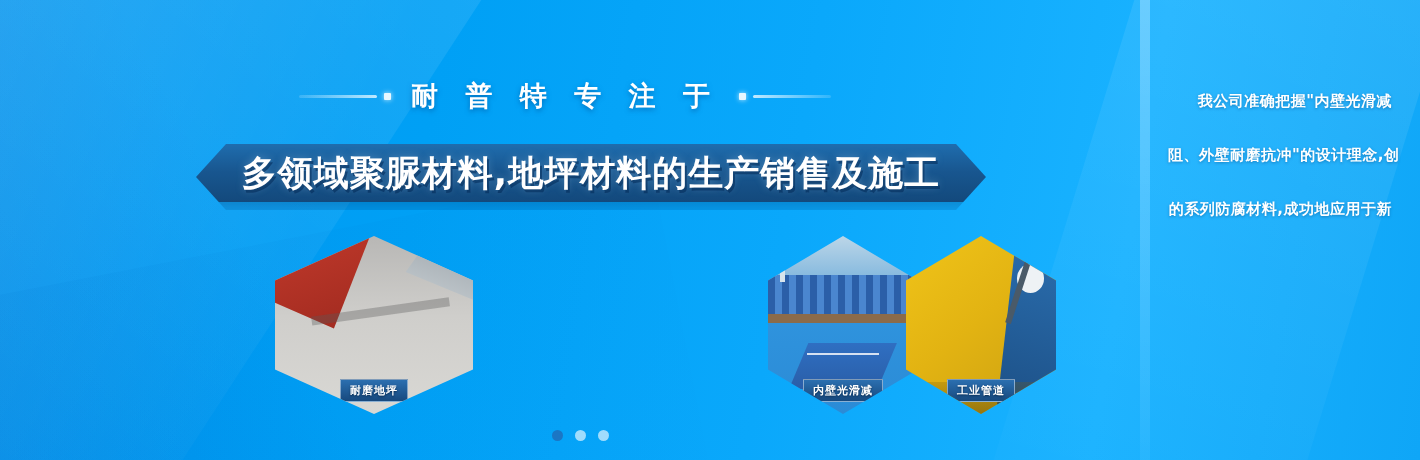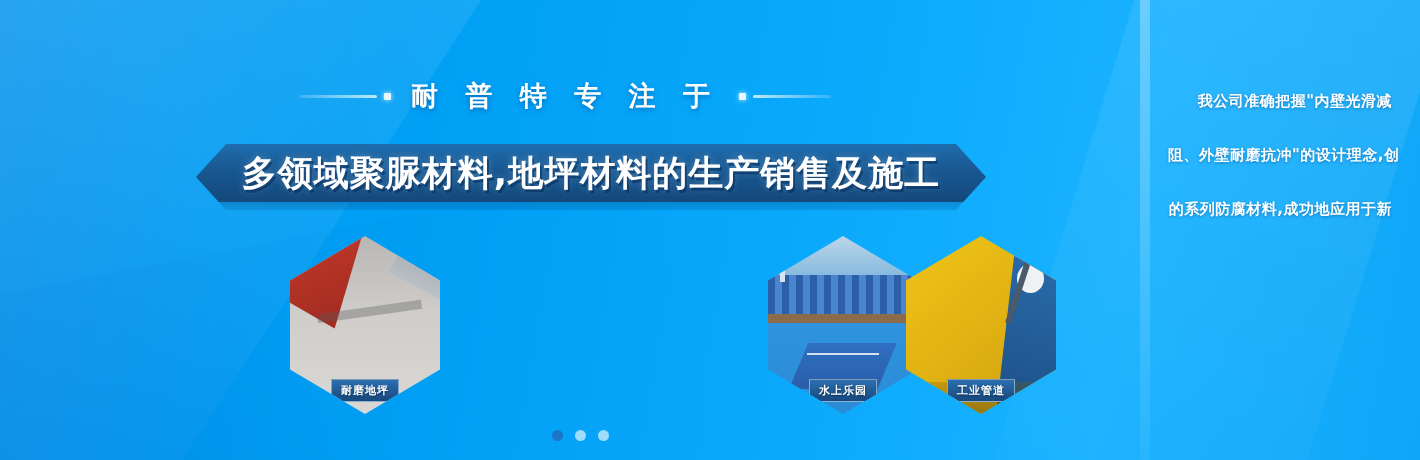--- a/index.html
+++ b/index.html
@@ -182,40 +182,40 @@
     </span>
   </div>
 
   <div id="headline-ribbon">
     <span id="headline-text">多领域聚脲材料,地坪材料的生产销售及施工</span>
   </div>
 
   <div id="gallery">
 
 
-    <div class="hex" style="left:170px;">
+    <div class="hex" style="left:155px;padding-left:48px;">
       <div class="photo p-floor">
         <span class="o1"></span>
           <span class="o2"></span>
           <span class="o3"></span>
       </div>
       <span class="cap">耐磨地坪</span>
     </div>
 
 
 
     <div class="hex" style="left:648px;">
       <div class="photo p-sport">
         <span class="o1"></span>
           <span class="o2"></span>
           <span class="o3"></span>
         <span class="o4"></span>
           <span class="o5"></span>
       </div>
-      <span class="cap">水上乐园</span>
+      <span class="cap">内壁光滑减</span>
     </div>
 
     <div class="hex" style="left:786px;">
       <div class="photo p-pipe">
         <span class="o1"></span>
           <span class="o2"></span>
           <span class="o3"></span>
           <span class="o4"></span>
       </div>
       <span class="cap">工业管道</span>

